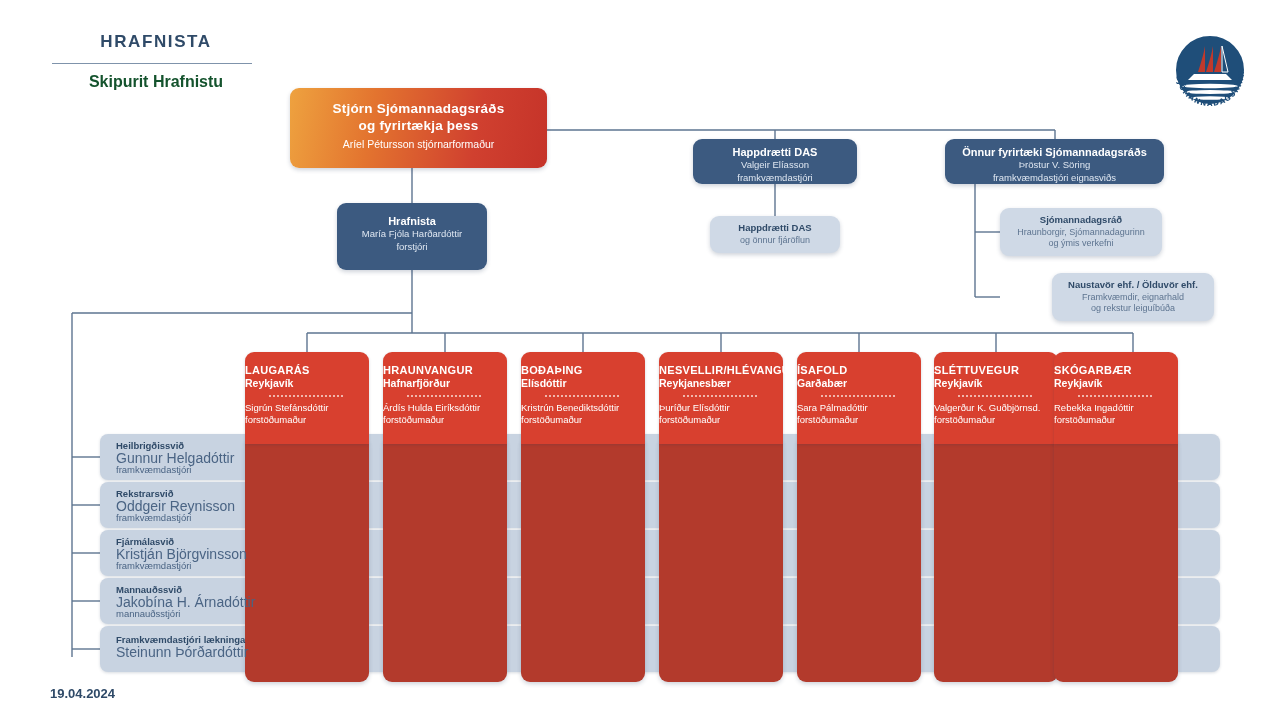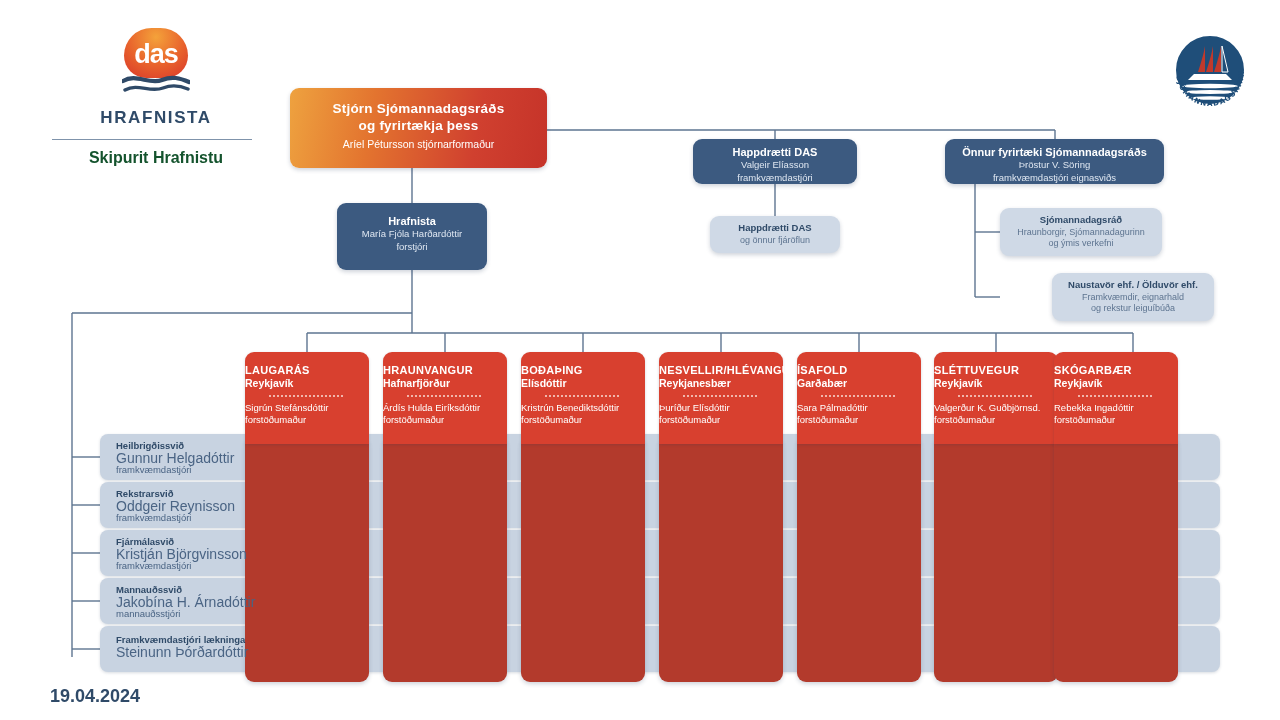--- a/index.html
+++ b/index.html
@@ -92,21 +92,21 @@
     box-shadow:0 1px 3px rgba(40,60,90,.18);
   }
   .band-lbl{
     position:absolute;left:108px;width:150px;box-sizing:border-box;
     padding-left:8px;color:#2f4a68;
   }
   .band-lbl .dn{font-size:9.5px;font-weight:bold;line-height:12px;}
   .band-lbl .dp{font-size:14px;line-height:12px;color:#4a6484;}
   .band-lbl .dr{font-size:9.5px;line-height:12px;color:#4a6484;}
 
-  .datestamp{position:absolute;left:50px;top:686px;font-size:18px;font-weight:bold;color:#2f4a68;}
+  .datestamp{position:absolute;left:50px;top:686px;font-size:13px;font-weight:bold;color:#2f4a68;}
 </style>
 </head>
 <body>
 
 <div id="stage">
 
   <svg id="lines" viewBox="0 0 1280 720">
     <g stroke="#5d7490" stroke-width="1.4" fill="none">
 
       <path d="M412 168 L412 203"></path>
@@ -136,30 +136,20 @@
       <path d="M72 313 L72 657"></path>
       <path d="M72 457 L100 457"></path>
       <path d="M72 505 L100 505"></path>
       <path d="M72 553 L100 553"></path>
       <path d="M72 601 L100 601"></path>
       <path d="M72 649 L100 649"></path>
     </g>
   </svg>
 
   <div class="brand">
-    <div class="logo-mark">
-      <div class="logo-sun"></div>
-      <div class="logo-das">das</div>
-      <div class="wave" style="top:46px">
-        <svg width="68" height="22" viewBox="0 0 68 22">
-          <path d="M1 7 C14 -1,27 11,40 6 C50 2,58 4,67 8" stroke="#2f4a68" stroke-width="4.2" fill="none" stroke-linecap="round"></path>
-          <path d="M3 16 C16 9,28 19,41 14 C51 10,59 12,66 15" stroke="#2f4a68" stroke-width="3.4" fill="none" stroke-linecap="round"></path>
-        </svg>
-      </div>
-    </div>
     <div class="brand-name">HRAFNISTA</div>
     <div class="brand-rule"></div>
     <div class="brand-sub">Skipurit Hrafnistu</div>
   </div>
 
   <div class="seal">
     <svg width="92" height="92" viewBox="0 0 92 92">
       <defs>
         <path id="sealarc" d="M12 48 a34 34 0 0 0 68 0"></path>
       </defs>

